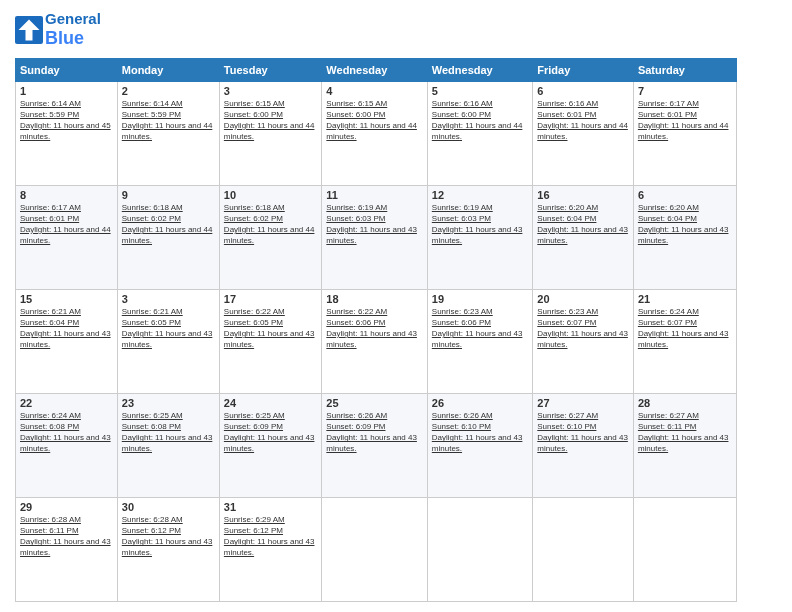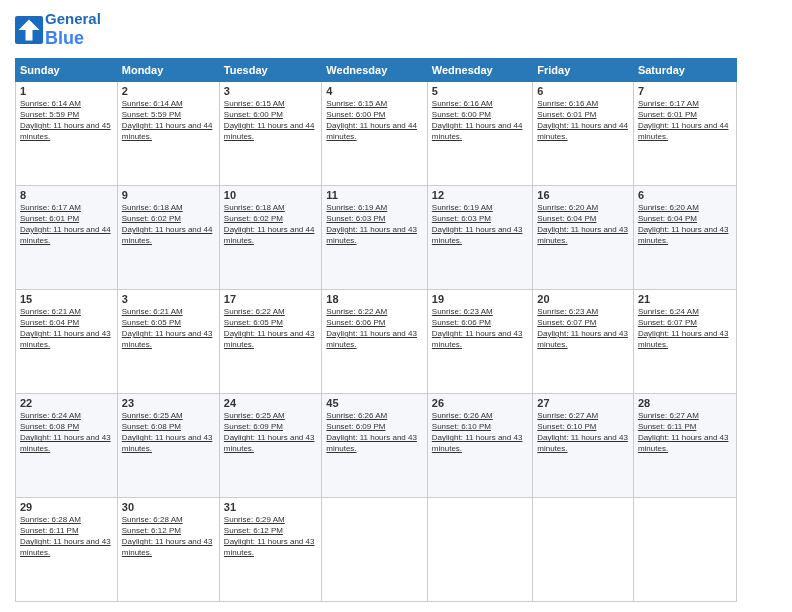--- a/index.html
+++ b/index.html
@@ -218,21 +218,21 @@
           </td>
           <td>
             <span class="day-num">23</span>
 <div class="day-info">Sunrise: 6:25 AM<br>Sunset: 6:08 PM<br>Daylight: 11 hours and 43 minutes.</div>
           </td>
           <td>
             <span class="day-num">24</span>
 <div class="day-info">Sunrise: 6:25 AM<br>Sunset: 6:09 PM<br>Daylight: 11 hours and 43 minutes.</div>
           </td>
           <td>
-            <span class="day-num">45</span>
+            <span class="day-num">25</span>
 <div class="day-info">Sunrise: 6:26 AM<br>Sunset: 6:09 PM<br>Daylight: 11 hours and 43 minutes.</div>
           </td>
           <td>
             <span class="day-num">26</span>
 <div class="day-info">Sunrise: 6:26 AM<br>Sunset: 6:10 PM<br>Daylight: 11 hours and 43 minutes.</div>
           </td>
           <td>
             <span class="day-num">27</span>
 <div class="day-info">Sunrise: 6:27 AM<br>Sunset: 6:10 PM<br>Daylight: 11 hours and 43 minutes.</div>
           </td>

